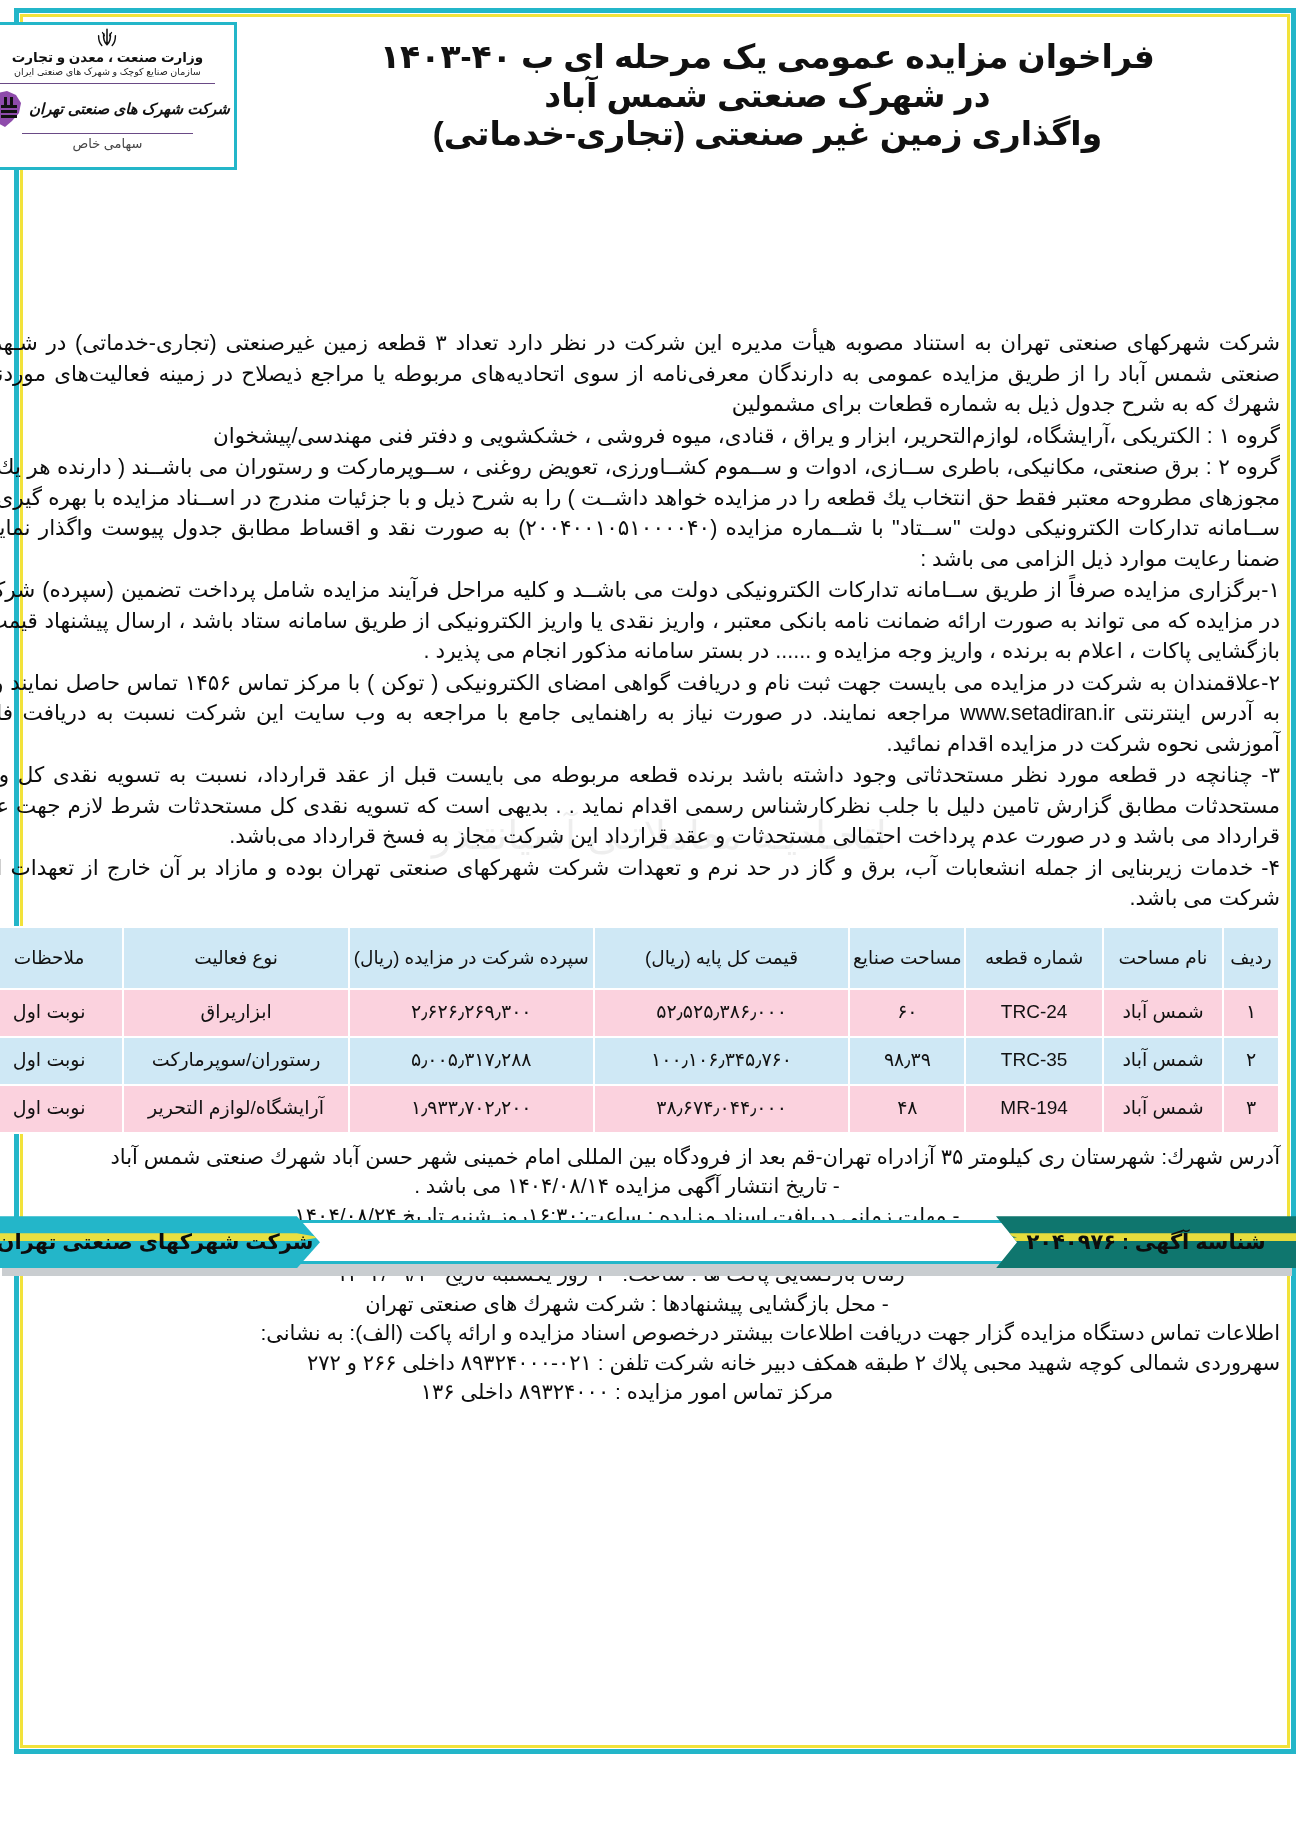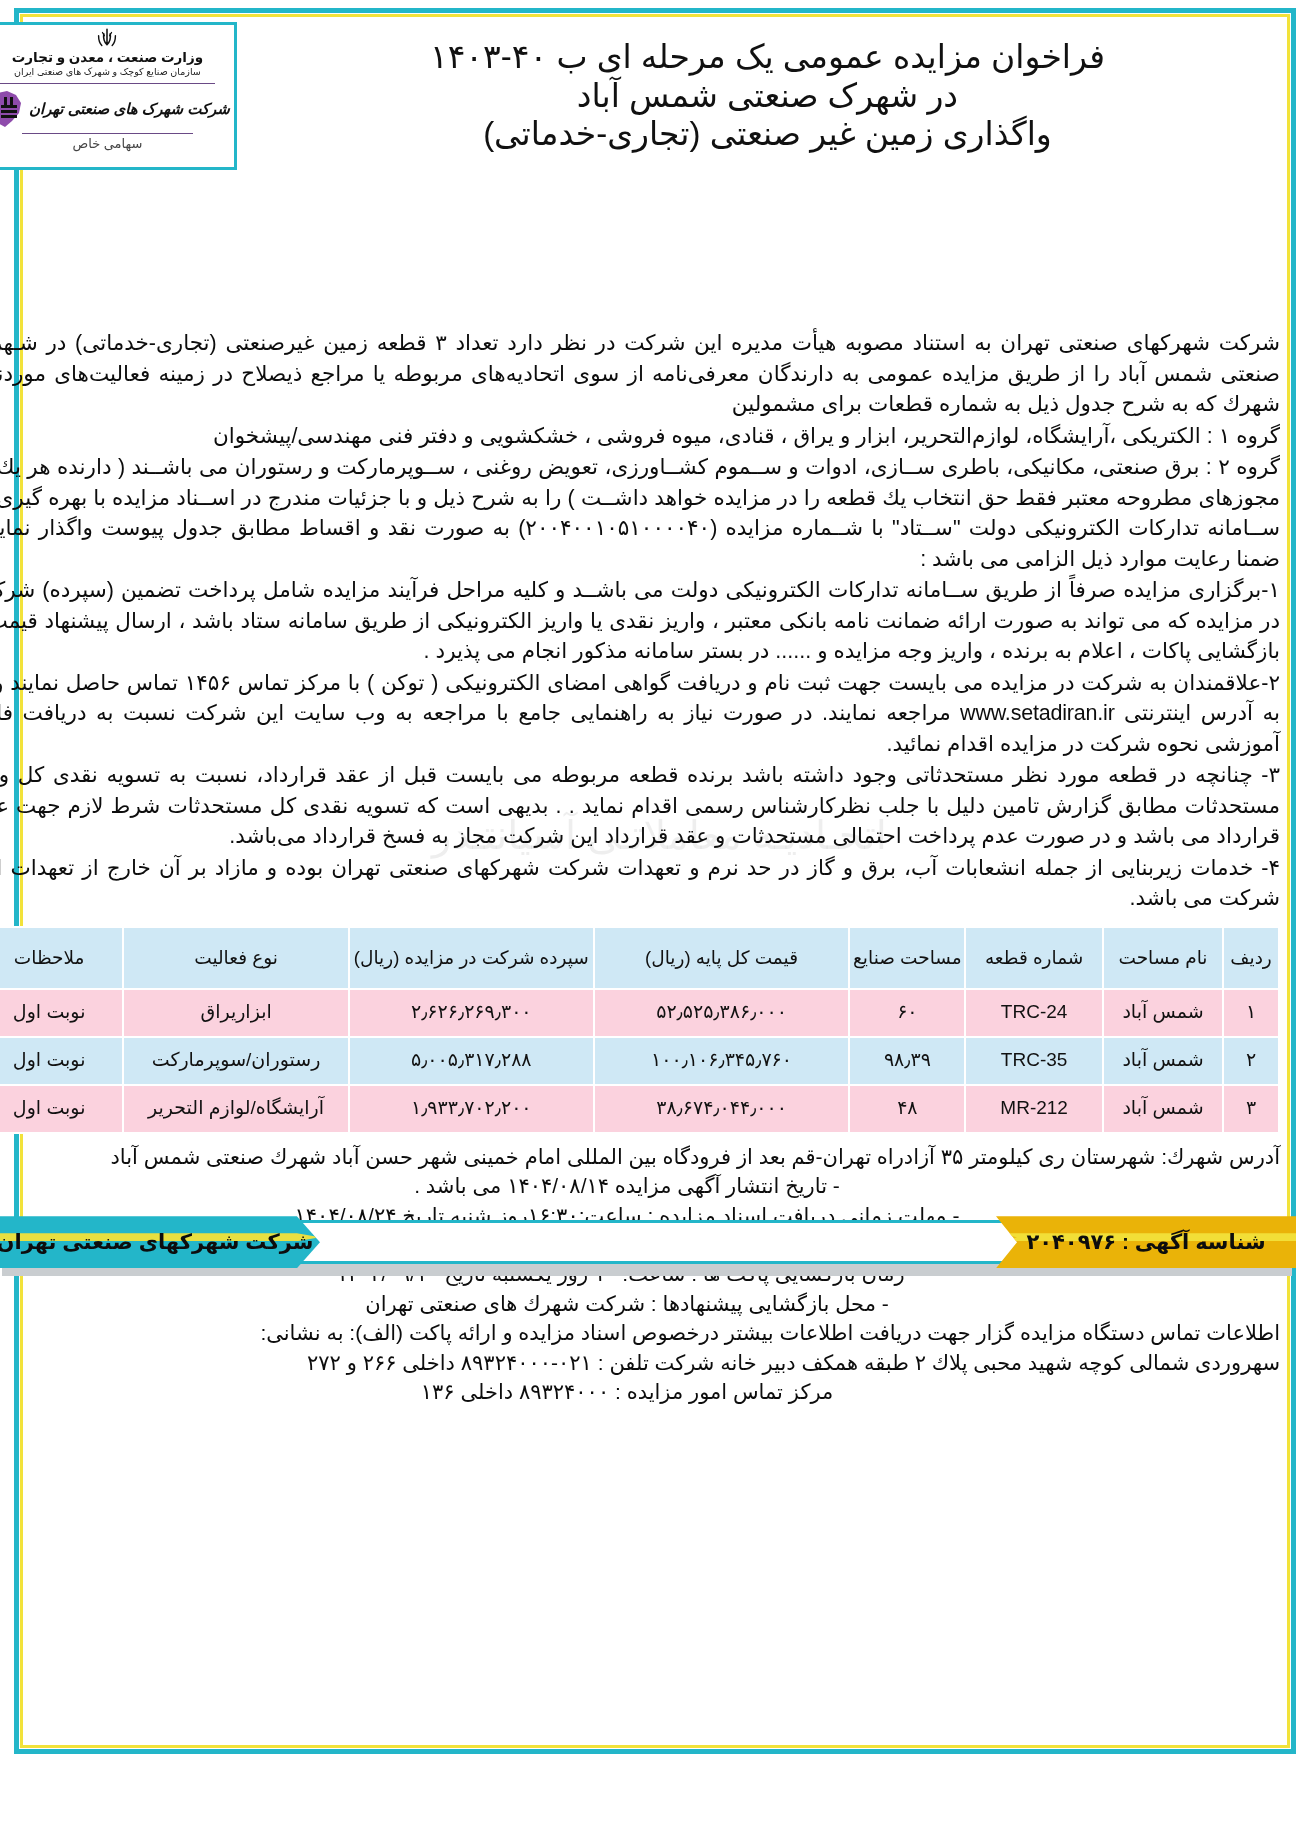--- a/index.html
+++ b/index.html
@@ -41,21 +41,21 @@
   }
   .title-block {
     flex:1 1 auto;
     display:flex;
     flex-direction:column;
     justify-content:center;
     align-items:center;
     padding-left:8px;
   }
   .title-line {
-    font-weight:normal;
+    font-weight:bold;
     color:#111;
     text-align:center;
     white-space:nowrap;
     letter-spacing:-0.5px;
     line-height:1.12;
   }
   .title-1 { font-size:33px; }
   .title-2 { font-size:33px; margin-top:2px; }
   .title-3 { font-size:33px; margin-top:2px; }
 
@@ -187,21 +187,21 @@
     border-top:3px solid #23b6c9;
     border-bottom:3px solid #23b6c9;
   }
   .footer-shadow {
     position:absolute; left:12px; right:4px; top:48px; height:12px;
     background:#c9cdd0;
   }
   .ribbon-right {
     position:absolute;
     right:0; top:0; height:52px; width:300px;
-    background:#eab308;
+    background:#0f766e;
     display:flex; align-items:center; justify-content:center;
     clip-path: polygon(0 0, 100% 0, 100% 100%, 0 100%, 7% 50%);
   }
   .ribbon-right .stripe {
     position:absolute; left:0; right:0; top:17px; height:8px;
     background:#f2e23a; opacity:.95;
     clip-path: polygon(0 0, 100% 0, 100% 100%, 0 100%, 7% 50%);
   }
   .ribbon-right .ribbon-text,
   .ribbon-left .ribbon-text {
@@ -341,21 +341,21 @@
             <td class="ltr">TRC-35</td>
             <td>۹۸٫۳۹</td>
             <td>۱۰۰٫۱۰۶٫۳۴۵٫۷۶۰</td>
             <td>۵٫۰۰۵٫۳۱۷٫۲۸۸</td>
             <td>رستوران/سوپرمارکت</td>
             <td>نوبت اول</td>
           </tr>
           <tr class="row-odd">
             <td>۳</td>
             <td>شمس آباد</td>
-            <td class="ltr">MR-212</td>
+            <td class="ltr">MR-194</td>
             <td>۴۸</td>
             <td>۳۸٫۶۷۴٫۰۴۴٫۰۰۰</td>
             <td>۱٫۹۳۳٫۷۰۲٫۲۰۰</td>
             <td>آرایشگاه/لوازم التحریر</td>
             <td>نوبت اول</td>
           </tr>
         </tbody>
       </table>
     </div>
 

